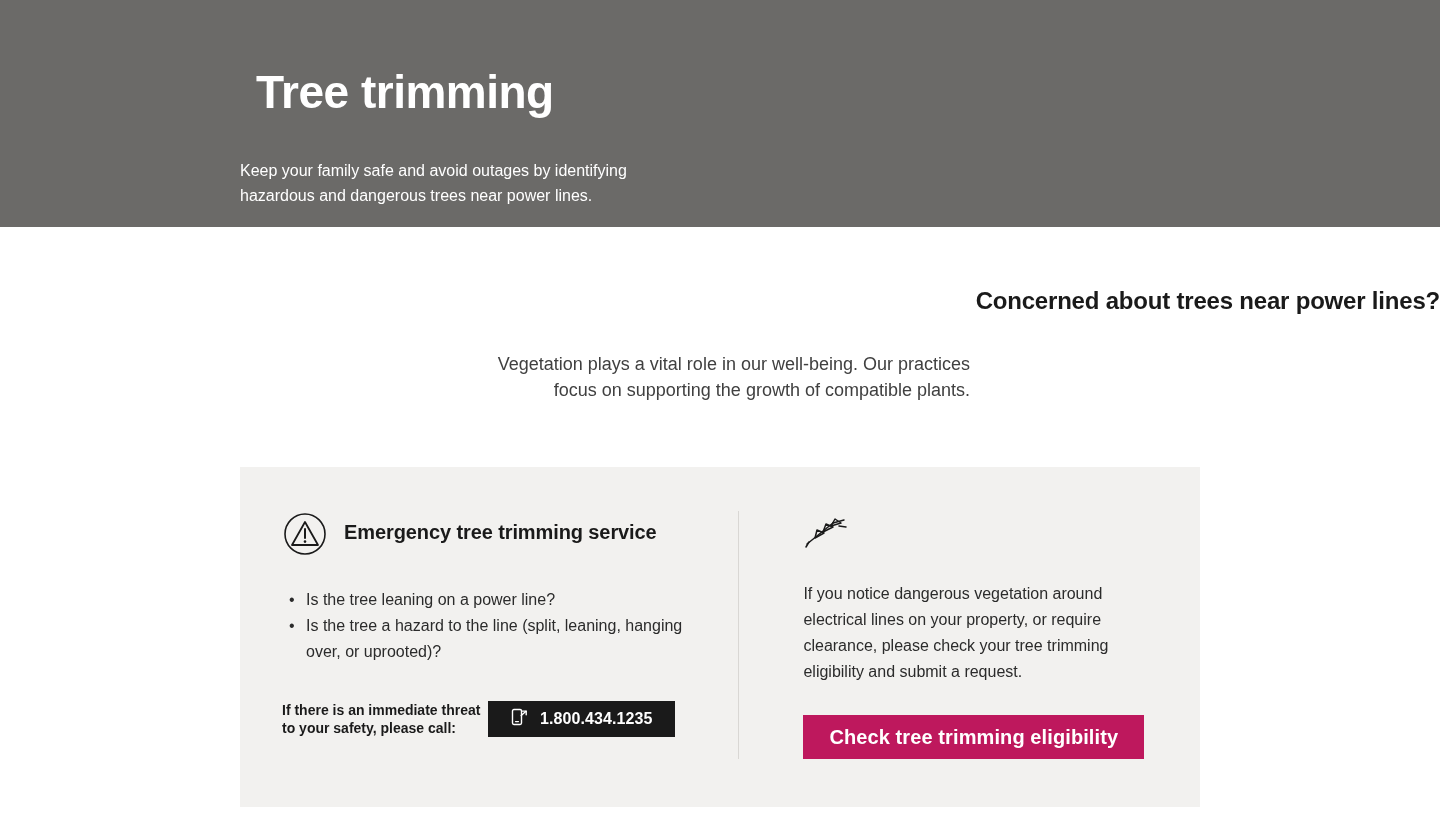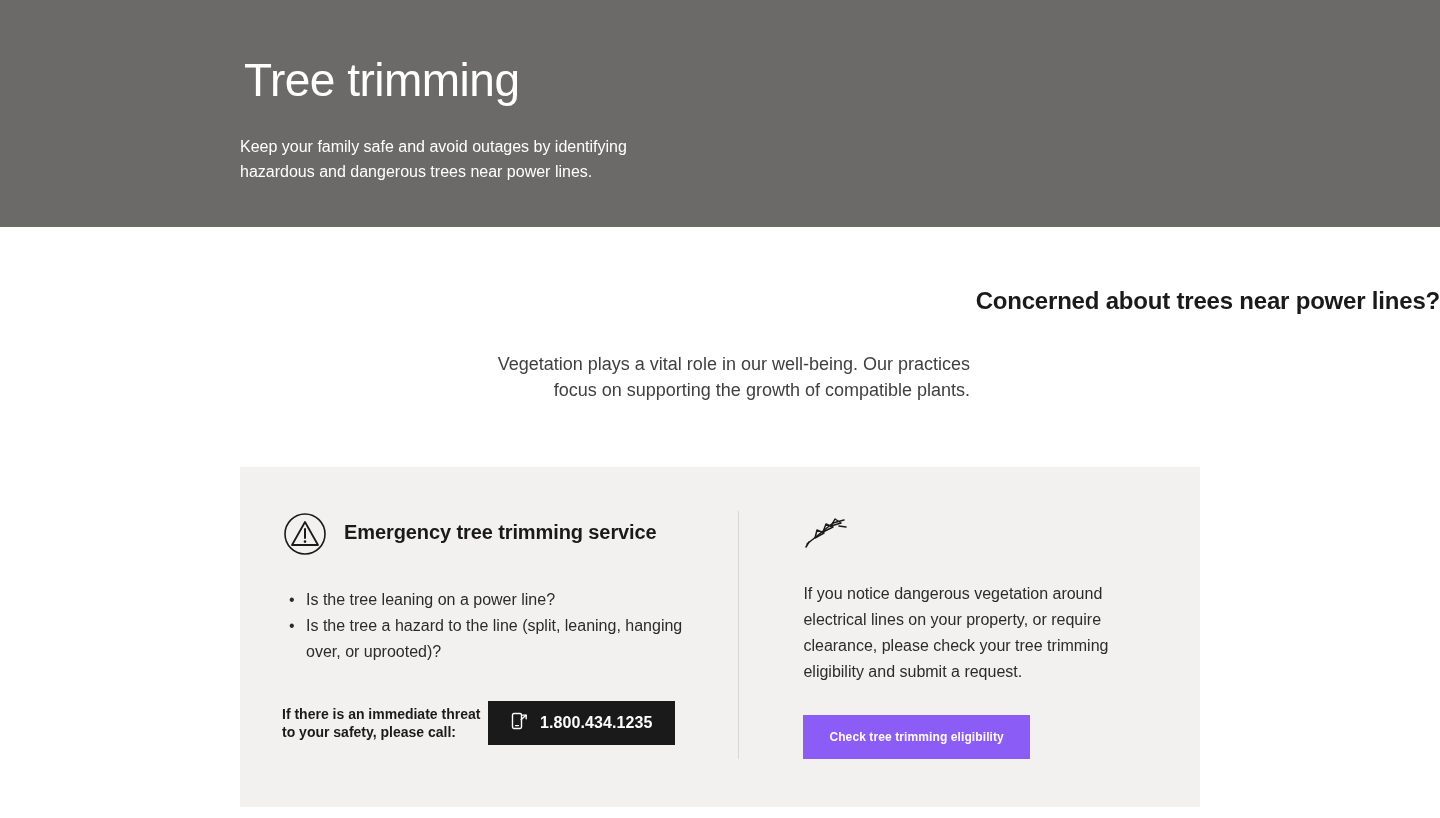--- a/index.html
+++ b/index.html
@@ -24,25 +24,25 @@
     background: #6b6a68;
     box-sizing: border-box;
   }
   .hero-inner {
     position: absolute;
     left: 240px;
     top: 0;
     width: 760px;
   }
   .hero-title {
-    margin: 4px;
+    margin: 16px;
     padding-top: 48px;
     font-size: 46px;
     line-height: 56px;
-    font-weight: 400;
+    font-weight: 700;
     letter-spacing: -0.5px;
     color: #ffffff;
   }
   .hero-sub {
     margin: 0;
     padding-top: 22px;
     width: 400px;
     font-size: 16px;
     line-height: 25px;
     color: #ffffff;
@@ -154,46 +154,46 @@
   }
   .phone-btn {
     display: inline-flex;
     align-items: center;
     gap: 12px;
     background: #1a1a1a;
     color: #ffffff;
     border: none;
     cursor: pointer;
     padding: 0 22px;
-    height: 44px;
+    height: 36px;
     font-size: 16px;
     font-weight: 700;
     font-family: "Liberation Sans", sans-serif;
     letter-spacing: 0.1px;
   }
 
   .col-right p.body {
     margin: 0;
     padding-top: 24px;
     font-size: 16px;
     line-height: 26px;
     color: #2b2b2b;
   }
   .cta-btn {
     margin-top: 30px;
     display: inline-flex;
     align-items: center;
     justify-content: center;
-    background: #8b5cf6;
+    background: #be185d;
     color: #ffffff;
     border: none;
     cursor: pointer;
     height: 44px;
     padding: 0 26px;
-    font-size: 12px;
+    font-size: 20px;
     font-weight: 700;
     font-family: "Liberation Sans", sans-serif;
     letter-spacing: 0.1px;
   }
 </style>
 </head>
 <body>
 
 <header class="hero">
   <div class="hero-inner">

